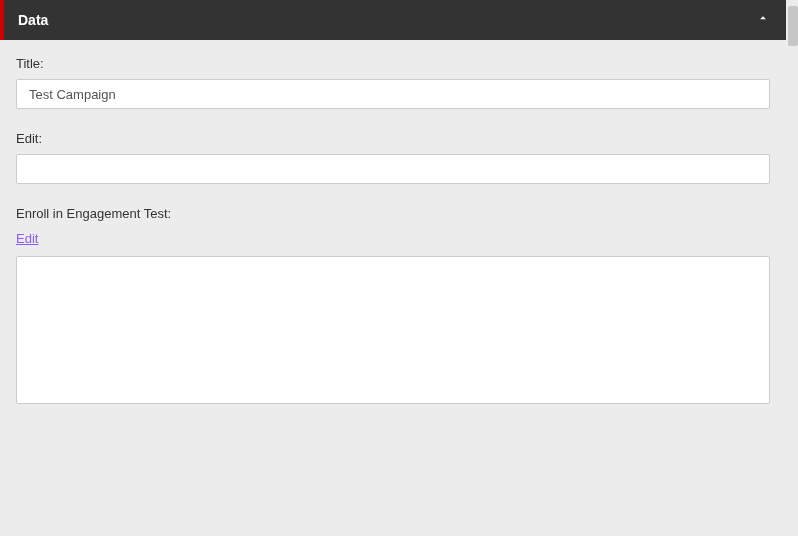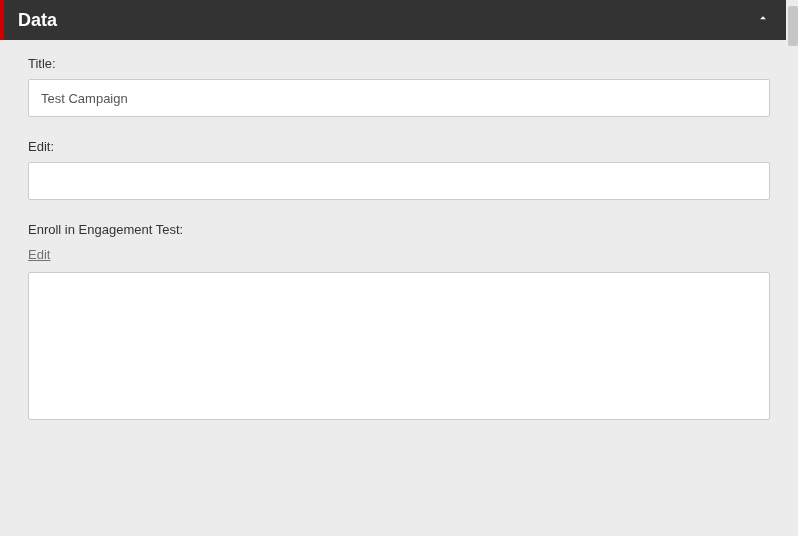--- a/index.html
+++ b/index.html
@@ -25,61 +25,60 @@
       display: flex;
       align-items: center;
       justify-content: space-between;
       padding: 0 16px 0 0;
       border-left: 4px solid #cc0000;
       position: relative;
     }
     .panel-header-title {
       color: #ffffff;
       font-weight: bold;
-      font-size: 18px;
+      font-size: 14px;
       padding-left: 14px;
     }
     .panel-header-icon {
       color: #ffffff;
       cursor: pointer;
     }
     .panel-header-icon svg {
       width: 14px;
       height: 14px;
       fill: #ffffff;
     }
     .panel-body {
       padding: 16px 16px 20px 16px;
-      margin-left: 12px;
     }
     .field {
       margin-bottom: 22px;
     }
     .field-label {
       font-size: 13px;
       color: #333333;
       margin-bottom: 8px;
       display: block;
     }
     .field-label .shared {
       color: #999999;
     }
     .field-input {
       width: 100%;
-      height: 38px;
+      height: 30px;
       padding: 8px 12px;
       font-size: 13px;
       color: #555555;
       border: 1px solid #cccccc;
       border-radius: 2px;
       background: #ffffff;
       outline: none;
     }
     .edit-link {
-      color: #737373;
+      color: #8b5cf6;
       font-size: 13px;
       cursor: pointer;
       display: inline-block;
       margin-bottom: 10px;
       text-decoration: underline;
     }
     .engagement-box {
       width: 100%;
       height: 148px;
       border: 1px solid #cccccc;

